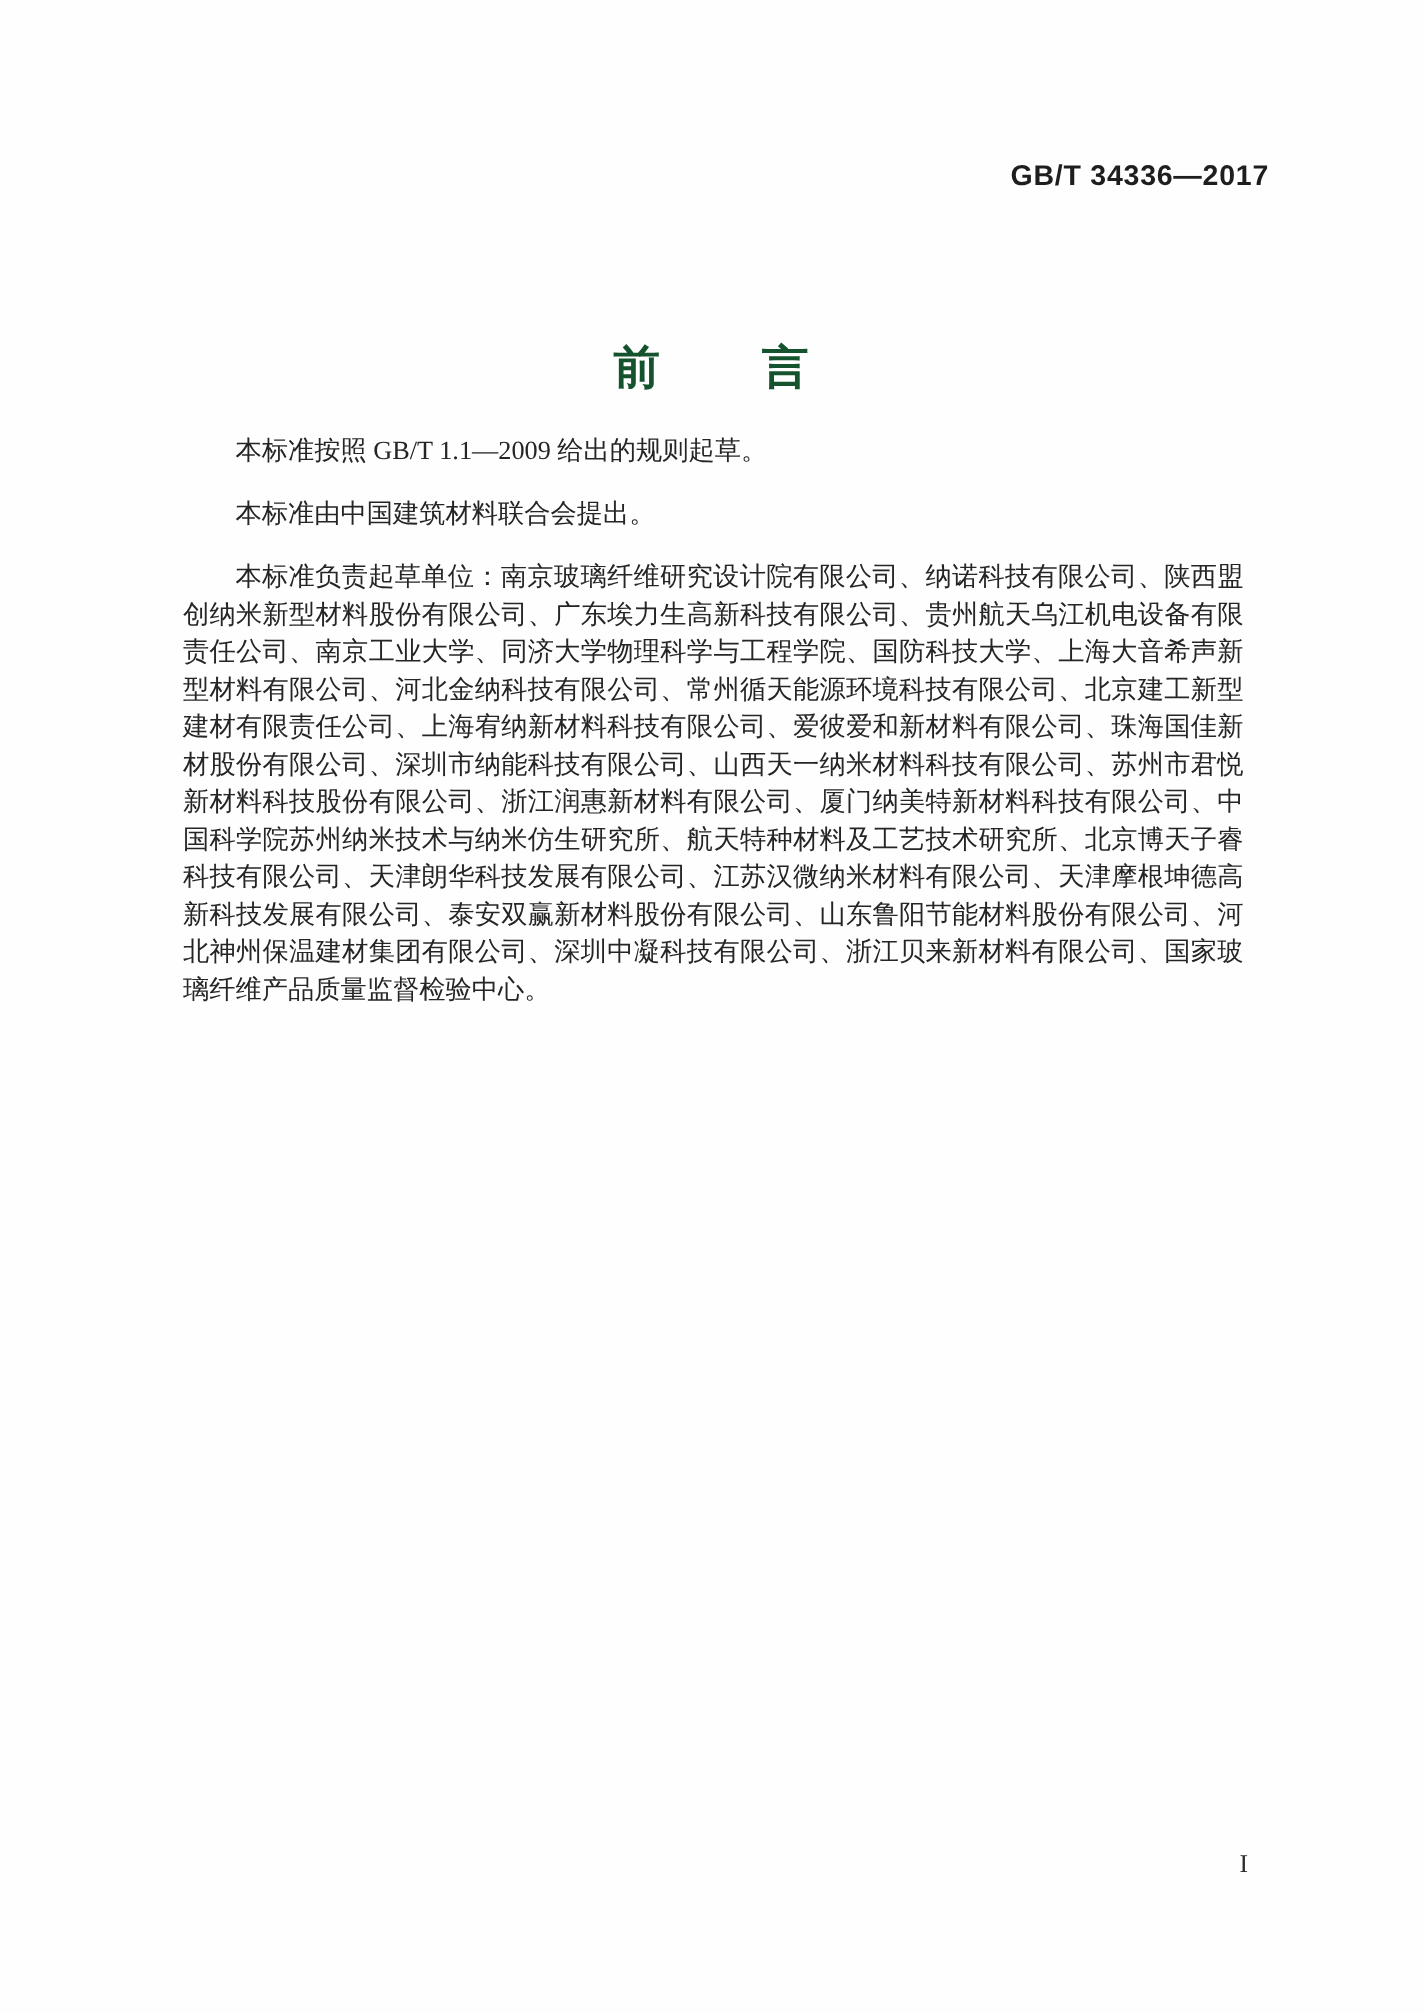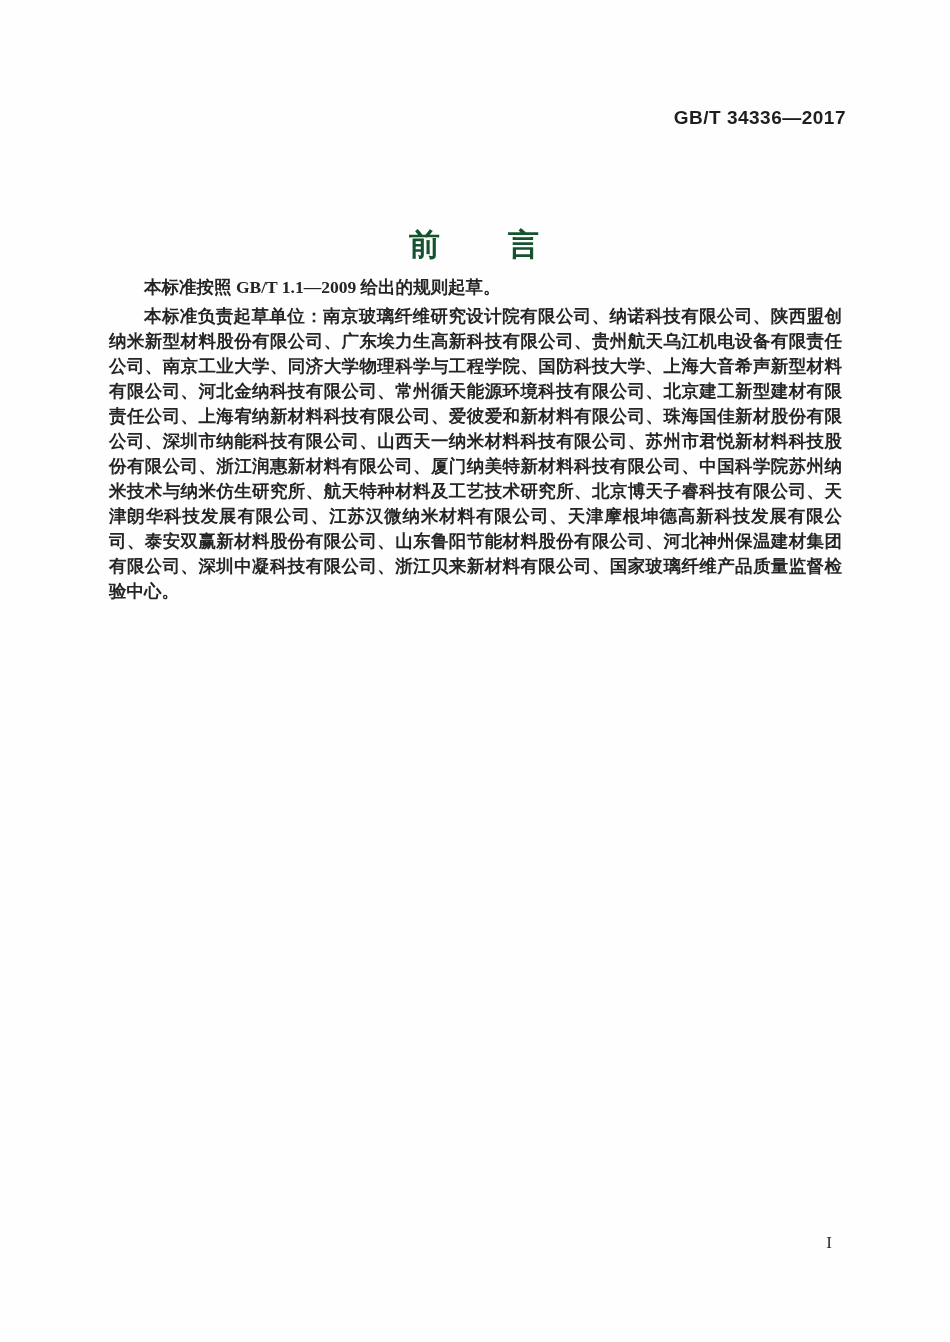--- a/index.html
+++ b/index.html
@@ -45,23 +45,22 @@
     position: absolute;
     top: 271px;
     left: 105px;
     width: 741px;
     font-size: 17.5px;
     line-height: 25px;
     text-align: justify;
     color: #252525;
   }
   .doc-body p {
-    margin: 4px;
+    margin: 17px;
     text-indent: 2em;
-    font-weight: bold;
   }
   .page-number {
     position: absolute;
     top: 1233px;
     right: 118px;
     font-size: 17px;
     color: #2e2e2e;
     font-family: "Liberation Serif", "DejaVu Serif", serif;
   }
 </style>
@@ -69,18 +68,19 @@
 <body>
 
 <div class="page">
 
   <div class="doc-header">GB/T 34336—2017</div>
 
   <div class="doc-title">前　　言</div>
 
   <div class="doc-body">
     <p>本标准按照 GB/T 1.1—2009 给出的规则起草。</p>
+    <p>本标准由中国建筑材料联合会提出。</p>
     <p>本标准负责起草单位：南京玻璃纤维研究设计院有限公司、纳诺科技有限公司、陕西盟创纳米新型材料股份有限公司、广东埃力生高新科技有限公司、贵州航天乌江机电设备有限责任公司、南京工业大学、同济大学物理科学与工程学院、国防科技大学、上海大音希声新型材料有限公司、河北金纳科技有限公司、常州循天能源环境科技有限公司、北京建工新型建材有限责任公司、上海宥纳新材料科技有限公司、爱彼爱和新材料有限公司、珠海国佳新材股份有限公司、深圳市纳能科技有限公司、山西天一纳米材料科技有限公司、苏州市君悦新材料科技股份有限公司、浙江润惠新材料有限公司、厦门纳美特新材料科技有限公司、中国科学院苏州纳米技术与纳米仿生研究所、航天特种材料及工艺技术研究所、北京博天子睿科技有限公司、天津朗华科技发展有限公司、江苏汉微纳米材料有限公司、天津摩根坤德高新科技发展有限公司、泰安双赢新材料股份有限公司、山东鲁阳节能材料股份有限公司、河北神州保温建材集团有限公司、深圳中凝科技有限公司、浙江贝来新材料有限公司、国家玻璃纤维产品质量监督检验中心。</p>
   </div>
 
   <div class="page-number">I</div>
 
 </div>
 
 </body></html>

